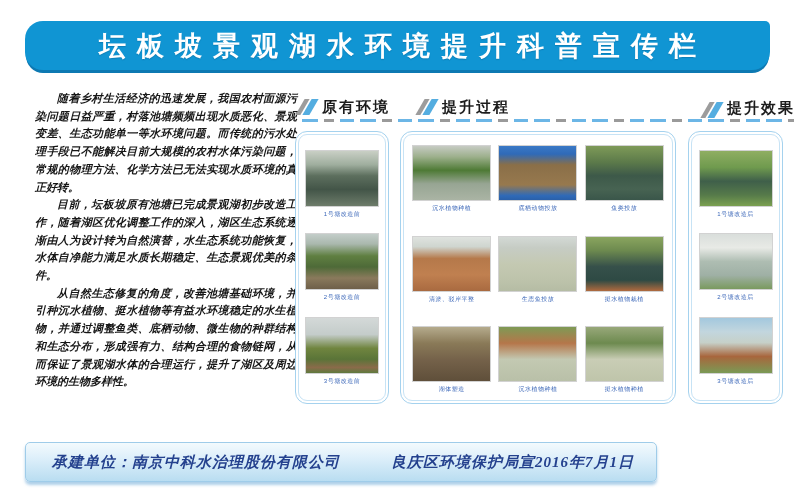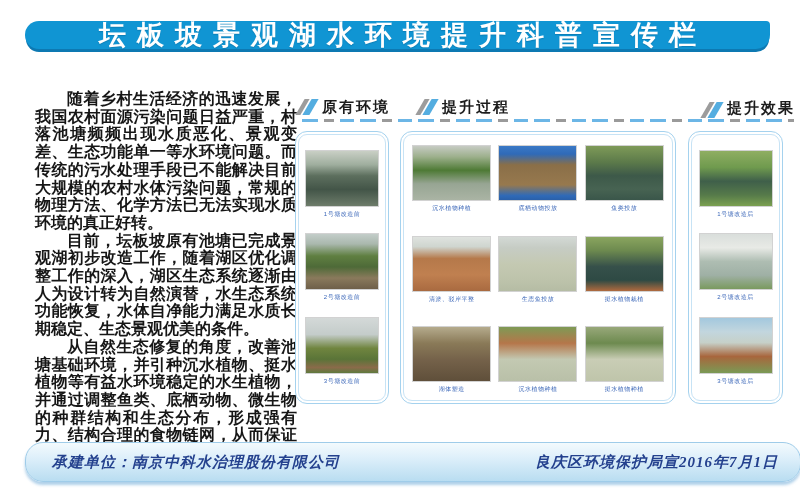--- a/index.html
+++ b/index.html
@@ -1,35 +1,36 @@
 <!DOCTYPE html>
 <html><head>
 <meta charset="utf-8">
 <style>
   html,body{margin:0;padding:0;background:#ffffff;}
   body{font-family:"Liberation Sans","DejaVu Sans",sans-serif;}
   .poster{position:relative;width:800px;height:490px;background:#ffffff;overflow:hidden;}
 
   
   .banner{
-    position:absolute;left:25px;top:21px;width:745px;height:28px;
+    position:absolute;left:25px;top:21px;width:745px;height:49px;
     background:#1095d3;border-radius:18px 5px 18px 18px;
     box-shadow:0 4px 0 -1px #0d79b2;
     display:flex;align-items:center;justify-content:center;
   }
   .banner-title{
     color:#ffffff;font-weight:bold;font-size:27px;letter-spacing:11px;text-indent:11px;
     white-space:nowrap;text-shadow:0 1px 1px rgba(0,60,100,.25);
   }
 
   
   .article{
     position:absolute;left:35px;top:90px;width:262px;
-    font-size:16px;line-height:17.7px;font-weight:700;color:#161616;
+    font-size:11px;line-height:17.7px;font-weight:700;color:#161616;
     text-align:justify;
+    font-style:italic;
   }
   .article p{margin:0;text-indent:2em;}
 
   
   .sec-header{position:absolute;top:96px;display:flex;align-items:center;height:22px;}
   .slash{display:inline-block;height:16px;transform:skewX(-30deg);margin-right:2px;}
   .slash.gray{width:5px;background:#9c9c9c;}
   .slash.blue{width:7px;background:#54ade0;margin-right:8px;}
   .sec-label{font-size:15px;font-weight:800;color:#1c1c1c;letter-spacing:2px;white-space:nowrap;}
   .dash-line{
@@ -67,22 +68,22 @@
   .ph-m6{background:linear-gradient(180deg,#8aa55f 0%,#6d8a4f 25%,#36504a 55%,#2e4a44 80%,#b06a3e 100%);}
   .ph-m7{background:linear-gradient(180deg,#b5ab8d 0%,#8a7a58 30%,#75624a 60%,#5f4f3a 100%);}
   .ph-m8{background:linear-gradient(180deg,#7e9a55 0%,#b5764a 30%,#c3c9b2 60%,#b9c0a8 100%);}
   .ph-m9{background:linear-gradient(180deg,#98a87a 0%,#6d8a4f 30%,#c9cdb5 60%,#bfc5aa 100%);}
   .ph-r1{background:linear-gradient(180deg,#8fae62 0%,#6f9a4e 30%,#3f5f4a 55%,#567a4a 80%,#7aa050 100%);}
   .ph-r2{background:linear-gradient(180deg,#d9dedb 0%,#e8eae6 25%,#aebdb2 50%,#9fb0a5 75%,#7a9a5f 100%);}
   .ph-r3{background:linear-gradient(180deg,#a3c8de 0%,#c2d6de 25%,#c6d0c8 45%,#a8663d 70%,#7a9a55 100%);}
 
   
   .footer{
-    position:absolute;left:25px;top:442px;width:776px;height:40px;
-    border-radius:18px;border:1px solid #9fcce9;box-sizing:border-box;
+    position:absolute;left:25px;top:442px;width:632px;height:40px;
+    border-radius:5px;border:1px solid #9fcce9;box-sizing:border-box;
     background:linear-gradient(180deg,#f3fafd 0%,#ddeffa 40%,#b9ddf1 100%);
     box-shadow:0 3px 3px rgba(110,170,215,.55);
     display:flex;align-items:center;justify-content:space-between;
     padding:0 22px 0 26px;
   }
   .footer-text{
     font-family:"Liberation Serif","DejaVu Serif",serif;font-style:italic;font-weight:bold;
     font-size:15px;color:#24418e;letter-spacing:1px;white-space:nowrap;
   }
   .footer-right{display:flex;}

